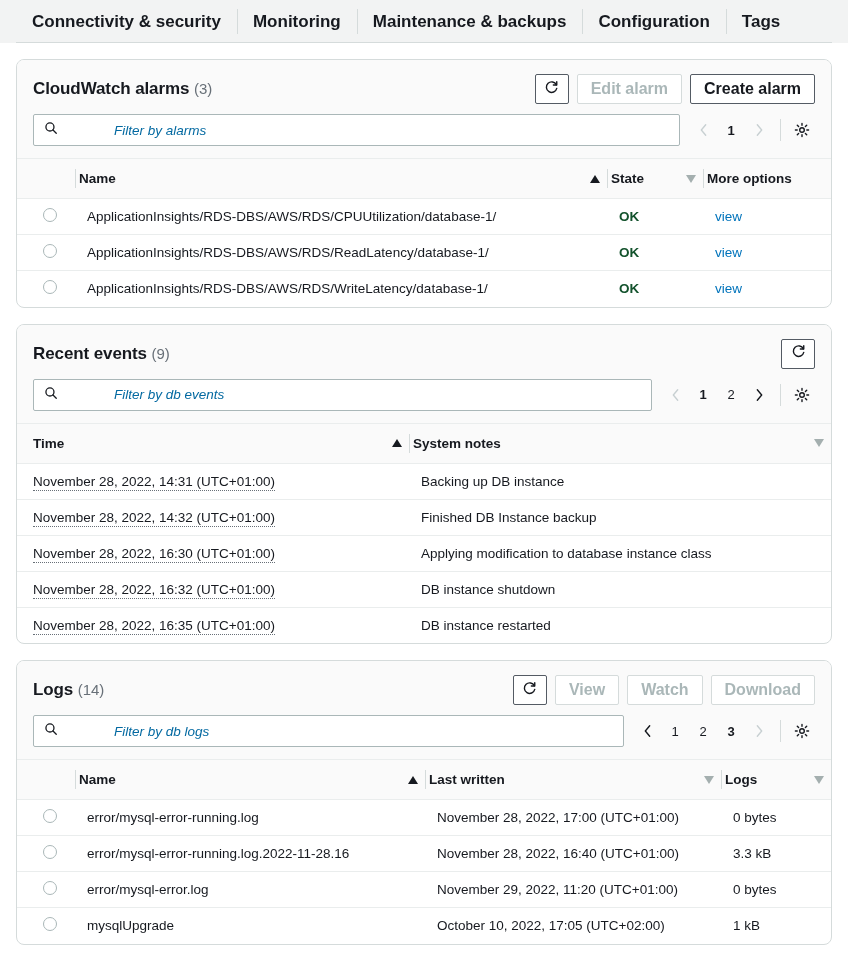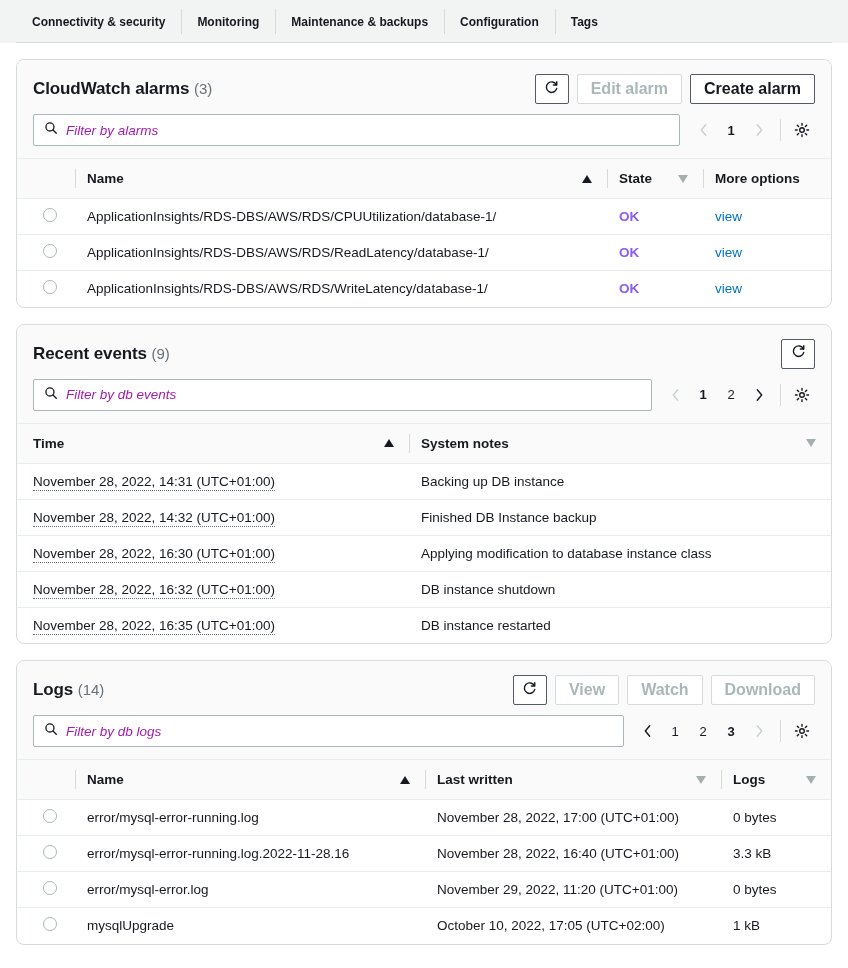--- a/index.html
+++ b/index.html
@@ -29,21 +29,21 @@
   .tabbar:after {
     content: "";
     position: absolute;
     left: 16px; right: 16px; bottom: 0;
     height: 1px; background: #d5dbdb;
   }
   .tab {
     display: flex;
     align-items: center;
     padding: 0 16px;
-    font-size: 12px;
+    font-size: 17px;
     font-weight: bold;
     color: #16191f;
     position: relative;
     cursor: pointer;
     white-space: nowrap;
   }
   .tab + .tab:before {
     content: "";
     position: absolute;
     left: 0; top: 9px; bottom: 9px;
@@ -133,23 +133,24 @@
     background: #ffffff;
     display: flex;
     align-items: center;
     padding: 0 10px;
     gap: 8px;
     min-width: 0;
   }
   .search .ph {
     font-size: 13.5px;
     font-style: italic;
-    color: #a21caf;
+    color: #0369a1;
     white-space: nowrap;
     overflow: hidden;
+    margin-left: 48px;
   }
   .pager {
     display: flex;
     align-items: center;
     padding-left: 10px;
     gap: 2px;
   }
   .pg {
     width: 26px; height: 28px;
     display: inline-flex; align-items: center; justify-content: center;
@@ -185,21 +186,21 @@
     height: 40px;
     position: relative;
     vertical-align: middle;
   }
   thead th.divider:before {
     content: "";
     position: absolute;
     left: 0; top: 10px; bottom: 10px;
     width: 1px; background: #d5dbdb;
   }
-  .th-inner { display: flex; align-items: center; justify-content: space-between; padding: 0 12px; }
+  .th-inner { display: flex; align-items: center; justify-content: space-between; padding: 0 4px; }
   tbody td {
     font-size: 13.5px;
     color: #16191f;
     border-bottom: 1px solid #eaeded;
     padding: 0 12px;
     height: 36px;
     vertical-align: middle;
     overflow: hidden;
     white-space: nowrap;
     text-overflow: ellipsis;
@@ -208,21 +209,21 @@
   tbody tr:last-child td { border-bottom: none; }
   .radio {
     width: 14px; height: 14px;
     border: 1px solid #aab7b8;
     border-radius: 50%;
     background: #fff;
     display: inline-block;
     cursor: pointer;
   }
   .sel-cell { padding-left: 26px !important; padding-right: 0 !important; }
-  .state-ok { color: #8b5cf6; font-weight: bold; font-size: 13.5px; }
+  .state-ok { color: #14532d; font-weight: bold; font-size: 13.5px; }
   .link { color: #0073bb; font-size: 13.5px; cursor: pointer; }
   .dotted {
     border-bottom: 1px dotted #687078;
     padding-bottom: 1px;
     cursor: default;
   }
 
   
   .tri-up {
     width: 0; height: 0;

